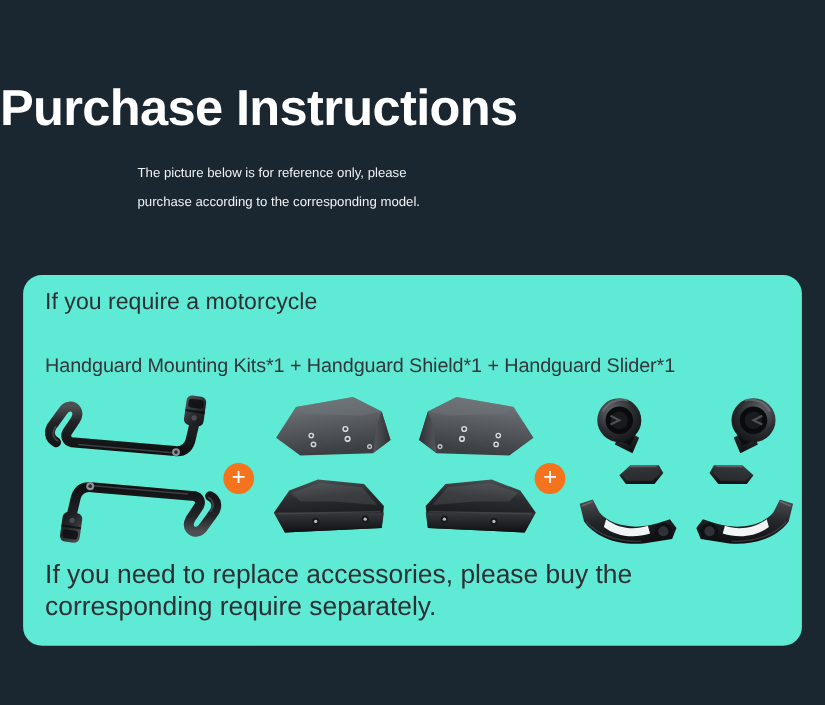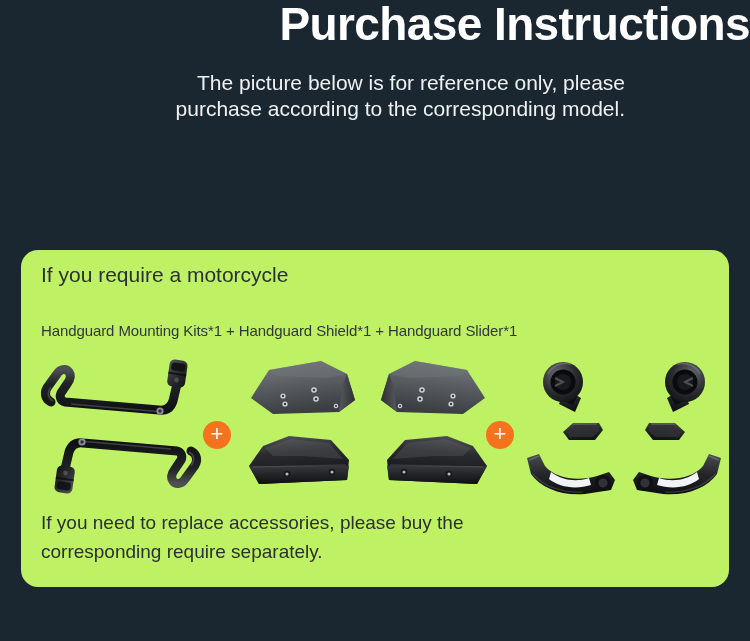--- a/index.html
+++ b/index.html
@@ -10,80 +10,81 @@
     width: 750px;
     height: 641px;
     background: #1a2730;
     font-family: "Liberation Sans", sans-serif;
     overflow: hidden;
     position: relative;
   }
 
   
   .header {
-    text-align: right;
+    padding-top: 74px;
+    text-align: left;
   }
   .page-title {
     font-size: 46px;
     font-weight: bold;
     color: #ffffff;
     letter-spacing: -0.6px;
     line-height: 1.05;
     margin: 0;
   }
   .subtitle {
     margin: 22px auto 0;
     width: 500px;
-    font-size: 21px;
+    font-size: 12px;
     line-height: 26px;
     color: #eef1f3;
     font-weight: 400;
   }
   .subtitle span { display: block; }
 
   
   .card {
     position: absolute;
     left: 21px;
     top: 250px;
     width: 708px;
     height: 337px;
-    background: #bef264;
+    background: #5eead4;
     border-radius: 17px;
     box-sizing: border-box;
   }
 
   .card-heading {
     position: absolute;
     left: 20px;
     top: 11px;
     width: 660px;
     font-size: 21px;
     line-height: 28px;
     color: #2c2f33;
     font-weight: 400;
   }
   .card-heading span { display: block; }
 
   .parts-line {
     position: absolute;
     left: 20px;
     top: 72px;
-    font-size: 15px;
+    font-size: 18px;
     color: #33363a;
     white-space: nowrap;
     letter-spacing: -0.1px;
   }
 
   .card-footer {
     position: absolute;
     left: 20px;
     top: 258px;
     width: 660px;
-    font-size: 19px;
+    font-size: 24px;
     line-height: 29px;
     color: #2c2f33;
     font-weight: 500;
   }
   .card-footer span { display: block; }
 
   
   .product-strip {
     position: absolute;
     left: 0;

